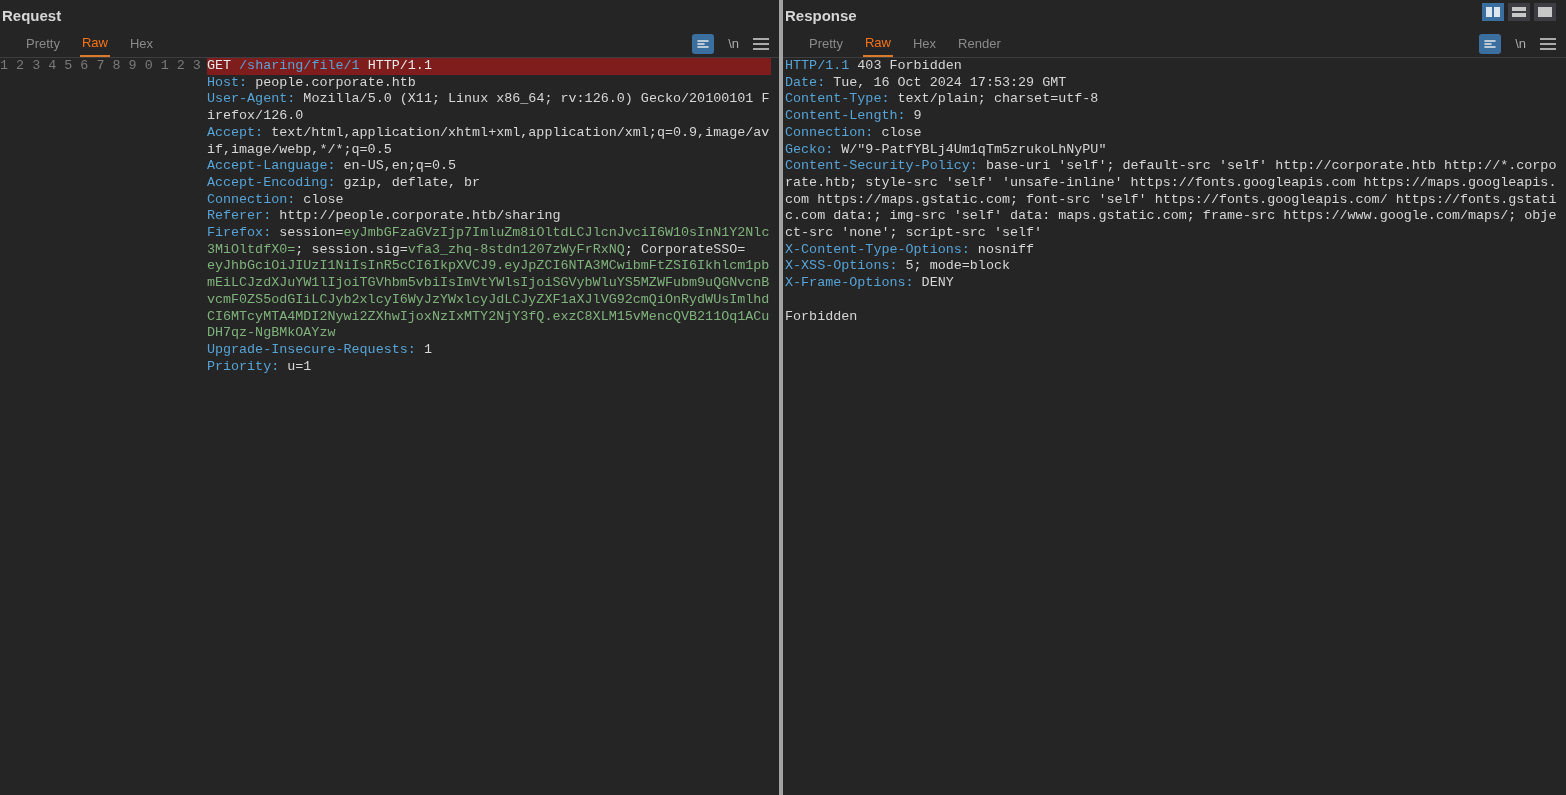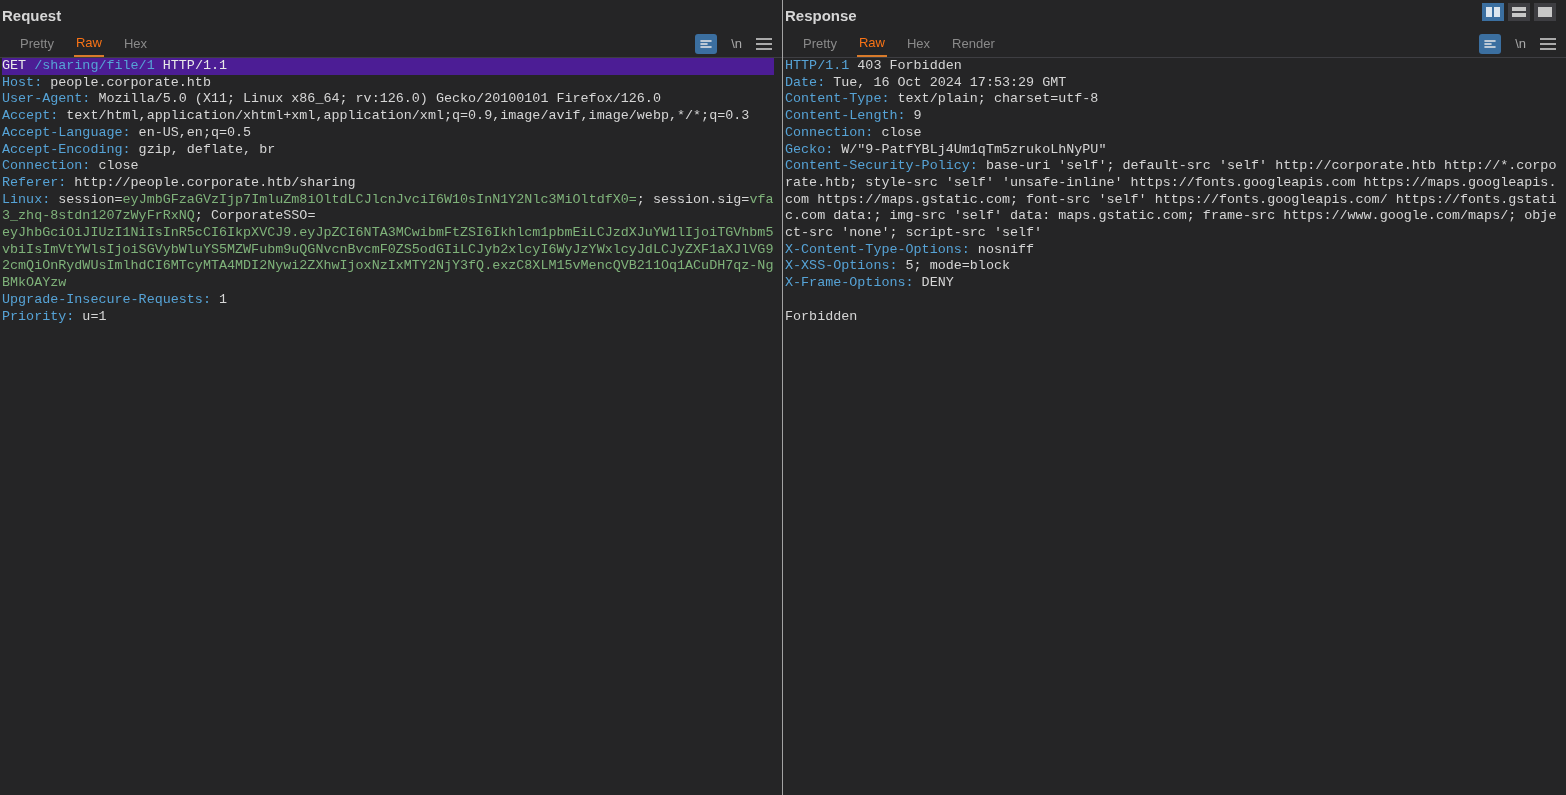--- a/index.html
+++ b/index.html
@@ -35,41 +35,41 @@
 
 .panes {
   display: flex;
   width: 100%;
   height: 100%;
 }
 .pane {
   flex: 1 1 50%;
   display: flex;
   flex-direction: column;
-  border-right: 1px solid #a3a3a3;
+  border-right: 4px solid #a3a3a3;
 }
 .pane:last-child { border-right: none; }
 
 .pane-title {
   font-size: 15px;
   font-weight: 600;
   color: #d6d6d6;
   padding: 7px 0 6px 2px;
 }
 
 .tab-row {
   display: flex;
   align-items: center;
   height: 28px;
   border-bottom: 1px solid #3e3e42;
 }
 .tabs {
   display: flex;
   gap: 18px;
-  padding-left: 18px;
+  padding-left: 24px;
   align-items: center;
   height: 100%;
 }
 .tab {
   font-size: 13px;
   color: #8a8a8a;
   cursor: pointer;
   padding: 0 2px;
   height: 100%;
   display: flex;
@@ -124,21 +124,21 @@
   white-space: pre-wrap;
   word-break: break-all;
   color: #d6d6d6;
 }
 .code .m  { color: #e8e8e8; }
 .code .p  { color: #56a3d6; }
 .code .pr { color: #e8e8e8; }
 .code .hk { color: #56a3d6; }
 .code .hv { color: #d6d6d6; }
 .code .cv { color: #7fb27a; }
-.code .ln1 { background: #4c1d95; display: block; }
+.code .ln1 { background: #7f1d1d; display: block; }
 
 .hamburger {
   width: 16px; height: 12px;
   display: inline-flex; flex-direction: column; justify-content: space-between;
   cursor: pointer;
 }
 .hamburger span { display:block; height:2px; background:#aaa; width:100%; }
 </style>
 </head>
 <body>
@@ -181,28 +181,42 @@
         </div>
         <span class="action-glyph">\n</span>
         <span class="hamburger">
             <span></span>
             <span></span>
             <span></span>
           </span>
       </div>
     </div>
     <div class="code-area">
+      <div class="gutter" id="req-gutter">1
+2
+3
+4
+5
+6
+7
+8
+9
+0
+1
+2
+3
+</div>
       <div class="code" id="req-code"><span class="ln1"><span class="m">GET</span> <span class="p">/sharing/file/1</span> <span class="pr">HTTP/1.1</span></span><span class="hk">Host:</span><span class="hv"> people.corporate.htb</span>
 <span class="hk">User-Agent:</span><span class="hv"> Mozilla/5.0 (X11; Linux x86_64; rv:126.0) Gecko/20100101 Firefox/126.0</span>
-<span class="hk">Accept:</span><span class="hv"> text/html,application/xhtml+xml,application/xml;q=0.9,image/avif,image/webp,*/*;q=0.3</span>
+<span class="hk">Accept:</span><span class="hv"> text/html,application/xhtml+xml,application/xml;q=0.9,image/avif,image/webp,*/*;q=0.5</span>
 <span class="hk">Accept-Language:</span><span class="hv"> en-US,en;q=0.5</span>
 <span class="hk">Accept-Encoding:</span><span class="hv"> gzip, deflate, br</span>
 <span class="hk">Connection:</span><span class="hv"> close</span>
 <span class="hk">Referer:</span><span class="hv"> http://people.corporate.htb/sharing</span>
-<span class="hk">Linux:</span><span class="hv"> session</span>=<span class="cv">eyJmbGFzaGVzIjp7ImluZm8iOltdLCJlcnJvciI6W10sInN1Y2Nlc3MiOltdfX0=</span>;<span class="hv"> session.sig</span>=<span class="cv">vfa3_zhq-8stdn1207zWyFrRxNQ</span>;<span class="hv"> CorporateSSO</span>=<span class="cv">
+<span class="hk">Firefox:</span><span class="hv"> session</span>=<span class="cv">eyJmbGFzaGVzIjp7ImluZm8iOltdLCJlcnJvciI6W10sInN1Y2Nlc3MiOltdfX0=</span>;<span class="hv"> session.sig</span>=<span class="cv">vfa3_zhq-8stdn1207zWyFrRxNQ</span>;<span class="hv"> CorporateSSO</span>=<span class="cv">
 eyJhbGciOiJIUzI1NiIsInR5cCI6IkpXVCJ9.eyJpZCI6NTA3MCwibmFtZSI6Ikhlcm1pbmEiLCJzdXJuYW1lIjoiTGVhbm5vbiIsImVtYWlsIjoiSGVybWluYS5MZWFubm9uQGNvcnBvcmF0ZS5odGIiLCJyb2xlcyI6WyJzYWxlcyJdLCJyZXF1aXJlVG92cmQiOnRydWUsImlhdCI6MTcyMTA4MDI2Nywi2ZXhwIjoxNzIxMTY2NjY3fQ.exzC8XLM15vMencQVB211Oq1ACuDH7qz-NgBMkOAYzw</span>
 <span class="hk">Upgrade-Insecure-Requests:</span><span class="hv"> 1</span>
 <span class="hk">Priority:</span><span class="hv"> u=1</span>
 
 
 </div>
     </div>
   </div>
 
   <div class="pane">

